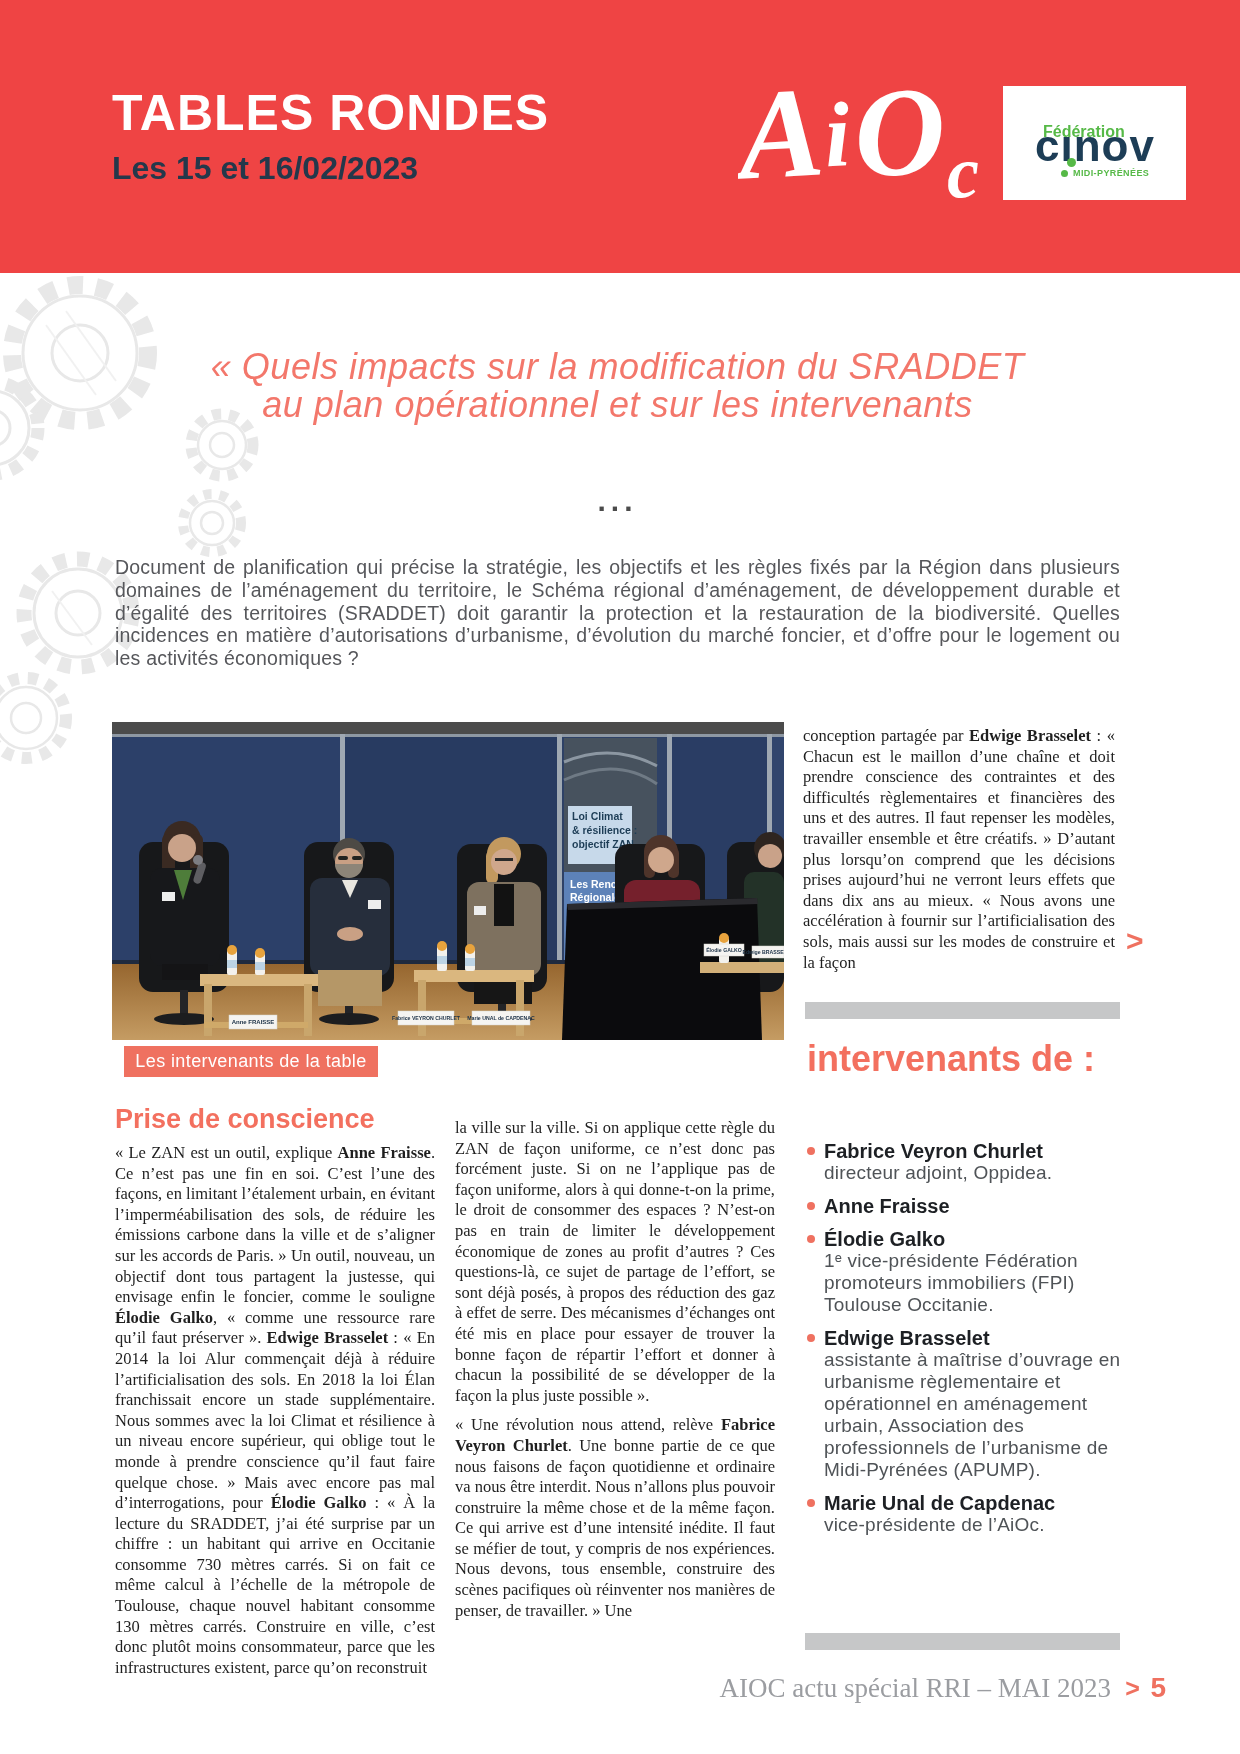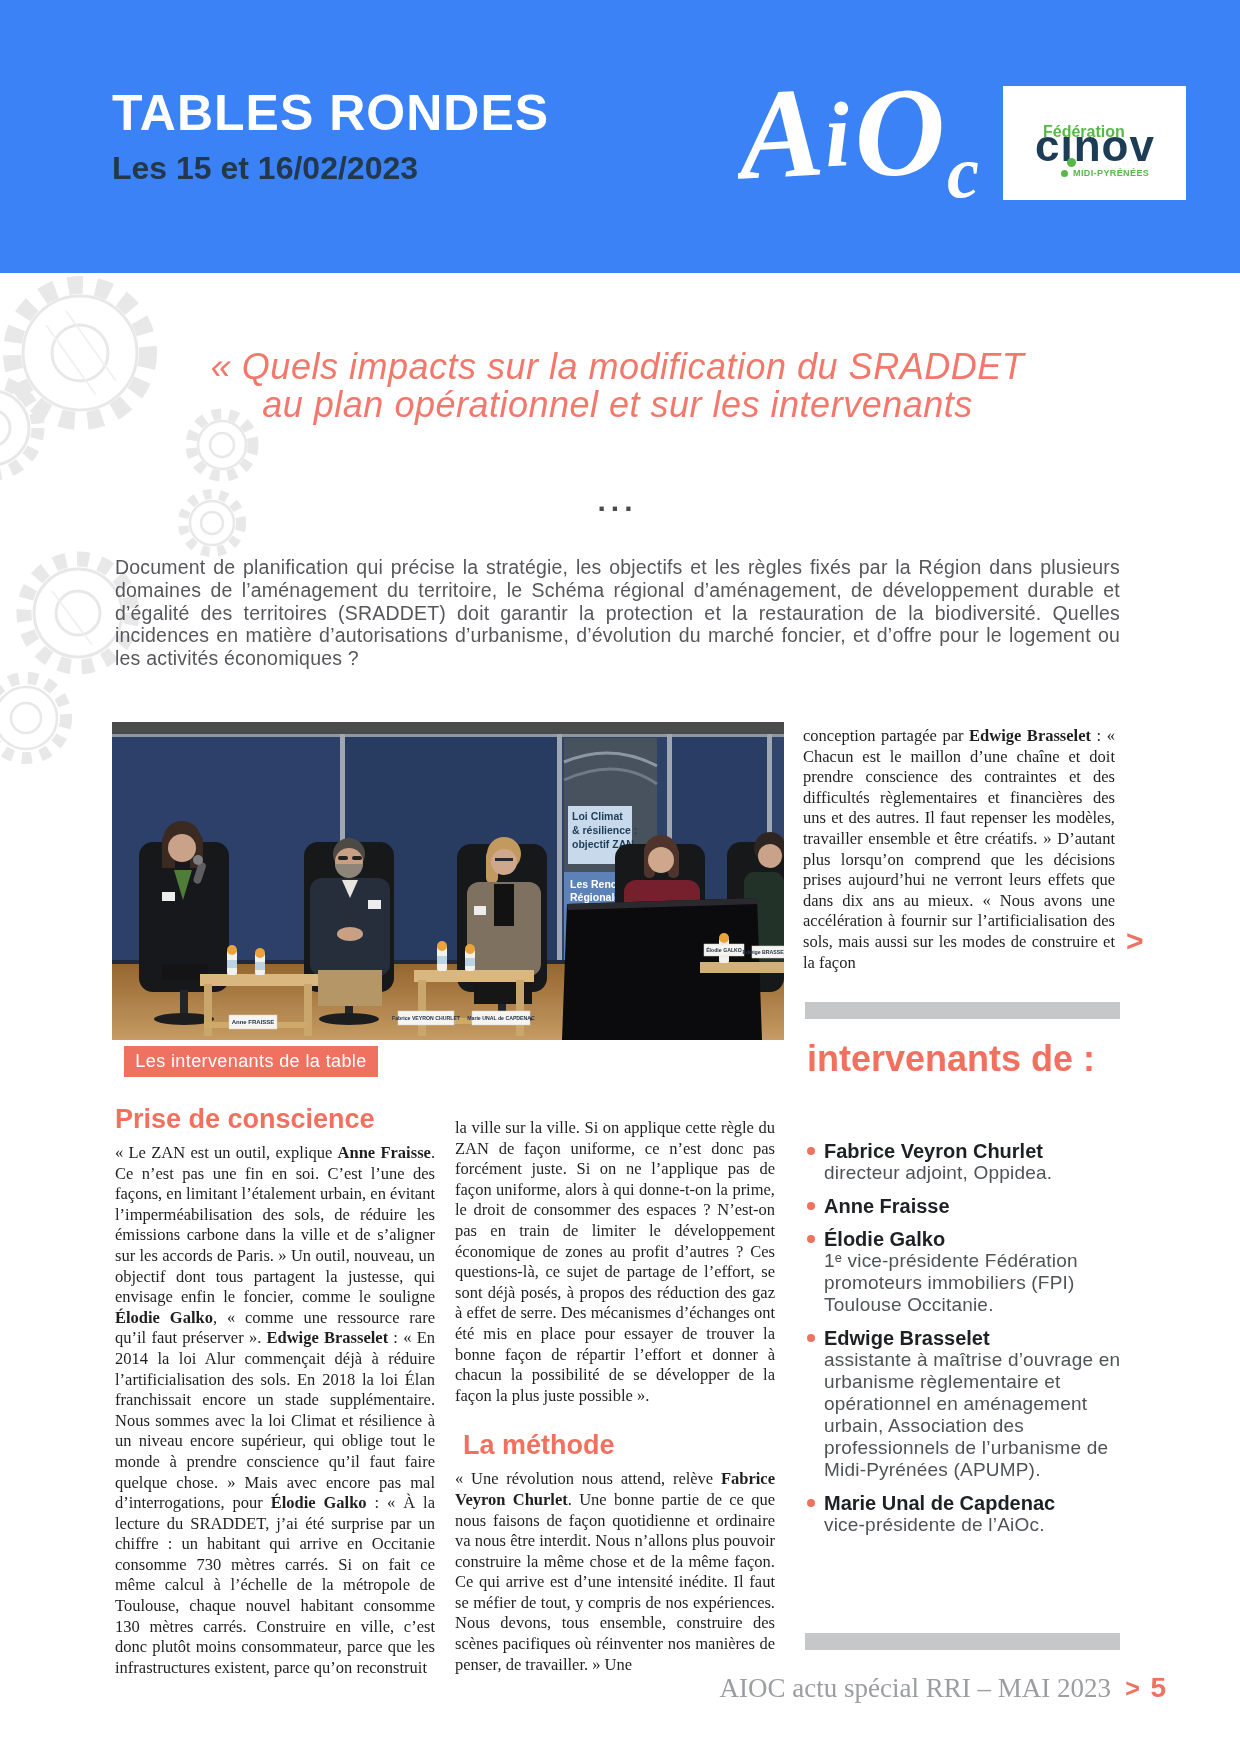--- a/index.html
+++ b/index.html
@@ -3,21 +3,21 @@
 <meta charset="utf-8">
 <style>
   html,body{margin:0;padding:0;}
   body{
     width:1240px;height:1754px;position:relative;background:#ffffff;
     font-family:"Liberation Sans","DejaVu Sans",sans-serif;overflow:hidden;
     -webkit-font-smoothing:antialiased;
   }
   .abs{position:absolute;}
   
-  .header{left:0;top:0;width:1240px;height:273px;background:#3b82f6;}
+  .header{left:0;top:0;width:1240px;height:273px;background:#ef4444;}
   .header-title{left:112px;top:84px;color:#ffffff;font-size:50px;font-weight:800;letter-spacing:1px;}
   .header-date{left:112px;top:150px;color:#24384B;font-size:32px;font-weight:700;}
   .aioc-logo{left:738px;top:44px;width:260px;height:170px;}
   .cinov-box{left:1003px;top:86px;width:183px;height:114px;background:#ffffff;}
   .cinov-fede{left:40px;top:37px;font-size:16px;font-weight:700;color:#56B947;}
   .cinov-name{left:32px;top:30px;font-size:44px;font-weight:800;color:#1D3D56;letter-spacing:1px;line-height:60px;text-align:center;}
   .cinov-dot{left:64px;top:72px;width:9px;height:9px;border-radius:50%;background:#56B947;}
   .cinov-region{left:70px;top:82px;font-size:9px;font-weight:700;color:#56B947;letter-spacing:.4px;}
   .cinov-region-dot{left:58px;top:84px;width:7px;height:7px;border-radius:50%;background:#56B947;}
   
@@ -312,21 +312,20 @@
 
 <div class="abs caption">Les intervenants de la table ronde</div>
 
 <div class="abs serif-col col1">
   <h3 class="col-heading">Prise de conscience</h3>
   <p><span>« Le ZAN est un outil, explique </span><span class="seg-b">Anne Fraisse</span><span>. Ce n’est pas une fin en soi. C’est l’une des façons, en limitant l’étalement urbain, en évitant l’imperméabilisation des sols, de réduire les émissions carbone dans la ville et de s’aligner sur les accords de Paris. » Un outil, nouveau, un objectif dont tous partagent la justesse, qui envisage enfin le foncier, comme le souligne </span><span class="seg-b">Élodie Galko</span><span>, « comme une ressource rare qu’il faut préserver ». </span><span class="seg-b">Edwige Brasselet</span><span> : « En 2014 la loi Alur commençait déjà à réduire l’artificialisation des sols. En 2018 la loi Élan franchissait encore un stade supplémentaire. Nous sommes avec la loi Climat et résilience à un niveau encore supérieur, qui oblige tout le monde à prendre conscience qu’il faut faire quelque chose. » Mais avec encore pas mal d’interrogations, pour </span><span class="seg-b">Élodie Galko</span><span> : « À la lecture du SRADDET, j’ai été surprise par un chiffre : un habitant qui arrive en Occitanie consomme 730 mètres carrés. Si on fait ce même calcul à l’échelle de la métropole de Toulouse, chaque nouvel habitant consomme 130 mètres carrés. Construire en ville, c’est donc plutôt moins consommateur, parce que les infrastructures existent, parce qu’on reconstruit</span></p>
 </div>
 
 <div class="abs serif-col col2">
   <p><span>la ville sur la ville. Si on applique cette règle du ZAN de façon uniforme, ce n’est donc pas forcément juste. Si on ne l’applique pas de façon uniforme, alors à qui donne-t-on la prime, le droit de consommer des espaces ? N’est-on pas en train de limiter le développement économique de zones au profit d’autres ? Ces questions-là, ce sujet de partage de l’effort, se sont déjà posés, à propos des réduction des gaz à effet de serre. Des mécanismes d’échanges ont été mis en place pour essayer de trouver la bonne façon de répartir l’effort et donner à chacun la possibilité de se développer de la façon la plus juste possible ».</span></p>
-  <h3 class="col-heading">La méthode</h3>
   <p class="after"><span>« Une révolution nous attend, relève </span><span class="seg-b">Fabrice Veyron Churlet</span><span>. Une bonne partie de ce que nous faisons de façon quotidienne et ordinaire va nous être interdit. Nous n’allons plus pouvoir construire la même chose et de la même façon. Ce qui arrive est d’une intensité inédite. Il faut se méfier de tout, y compris de nos expériences. Nous devons, tous ensemble, construire des scènes pacifiques où réinventer nos manières de penser, de travailler. » Une</span></p>
 </div>
 
 <div class="abs serif-col col3">
   <p><span>conception partagée par </span><span class="seg-b">Edwige Brasselet</span><span> : « Chacun est le maillon d’une chaîne et doit prendre conscience des contraintes et des difficultés règlementaires et financières des uns et des autres. Il faut repenser les modèles, travailler ensemble et être créatifs. » D’autant plus lorsqu’on comprend que les décisions prises aujourd’hui ne verront leurs effets que dans dix ans au mieux. « Nous avons une accélération à fournir sur l’artificialisation des sols, mais aussi sur les modes de construire et la façon</span></p>
 </div>
 <div class="abs more-arrow">&gt;</div>
 
 <div class="abs bar bar1"></div>
 

